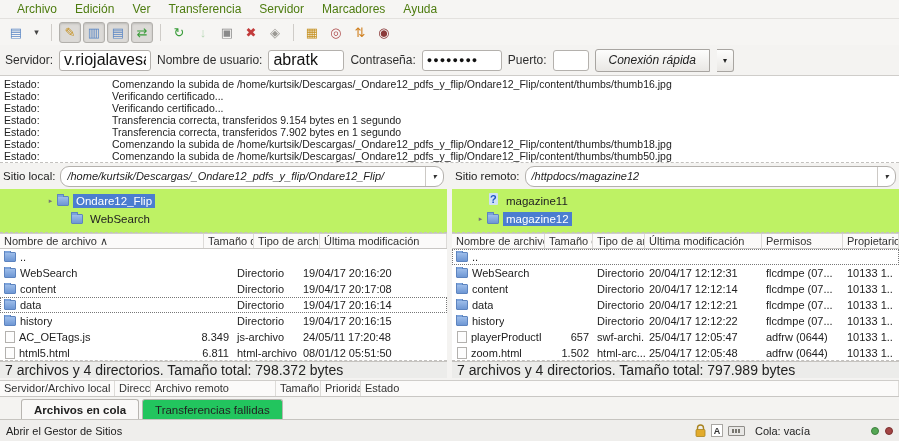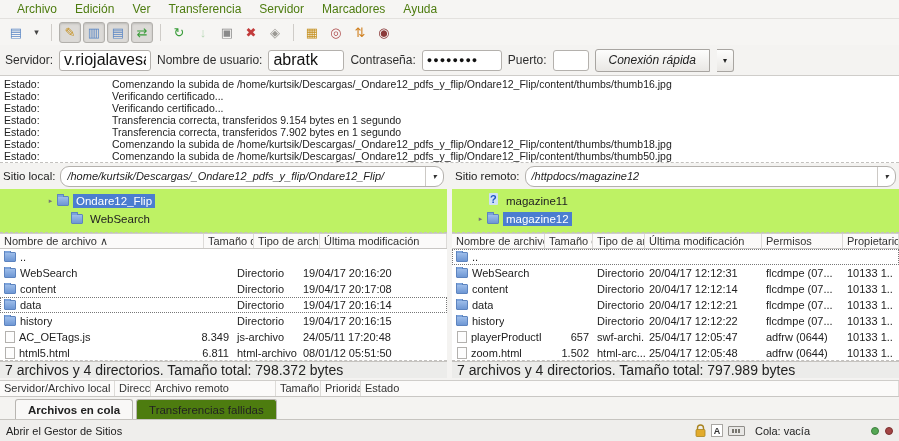--- a/index.html
+++ b/index.html
@@ -99,23 +99,23 @@
   
   .queue-headers { position: absolute; top: 380px; left: 0; right: 0; height: 17px; display: flex;
     background: #fbfaf9; border-top: 1px solid #cfcdca; border-bottom: 1px solid #c9c7c4; overflow: hidden; }
   .queue-headers .hcell:nth-of-type(1) { width: 115px; }
   .queue-headers .hcell:nth-of-type(2) { width: 36px; }
   .queue-headers .hcell:nth-of-type(3) { width: 125px; }
   .queue-headers .hcell:nth-of-type(4) { width: 45px; text-align: right; }
   .queue-headers .hcell:nth-of-type(5) { width: 40px; }
   .queue-headers .hcell:nth-of-type(6) { width: 110px; }
   .queue-tabs { position: absolute; top: 397px; left: 0; right: 0; height: 22px;
-    display: flex; align-items: flex-end; padding-left: 15px; background: #f4f3f1; }
+    display: flex; align-items: flex-end; padding-left: 21px; background: #f4f3f1; }
   .tab { height: 20px; padding: 0 12px; display: flex; align-items: center; font-size: 11.5px;
-    background: #4d7c0f; border: 1px solid #b8b5b1; border-bottom: none; border-radius: 3px 3px 0 0;
+    background: #22c55e; border: 1px solid #b8b5b1; border-bottom: none; border-radius: 3px 3px 0 0;
     margin-right: 3px; white-space: nowrap; }
   .tab.active { background: #f9f8f7; font-weight: bold; }
   
   .statusbar { position: absolute; top: 419px; left: 0; right: 0; height: 22px;
     background: #efeeec; border-top: 1px solid #c6c4c0; display: flex; align-items: center;
     padding: 0 6px; font-size: 11px; }
   .sb-left { flex: 1; }
   .sb-icons { display: flex; align-items: center; gap: 5px; margin-right: 10px; }
   .sb-ascii { width: 12px; height: 13px; background: #fff; border: 1px solid #a9a7a3; font-size: 9px;
     font-weight: bold; display: flex; align-items: center; justify-content: center; color: #333; }

